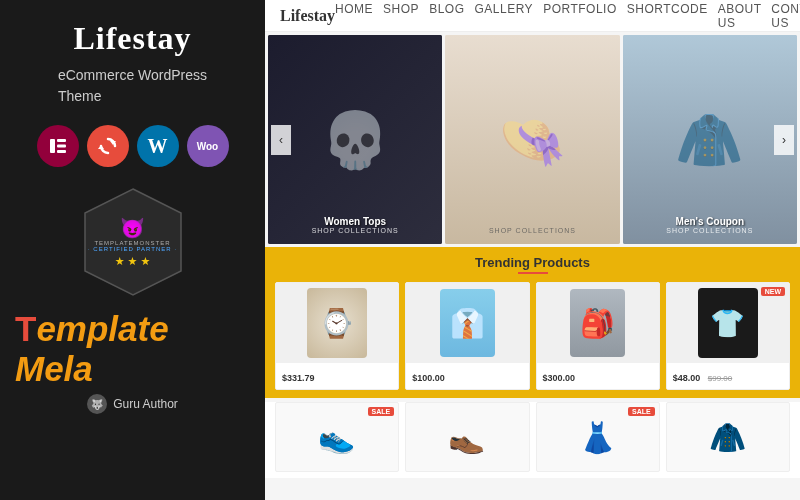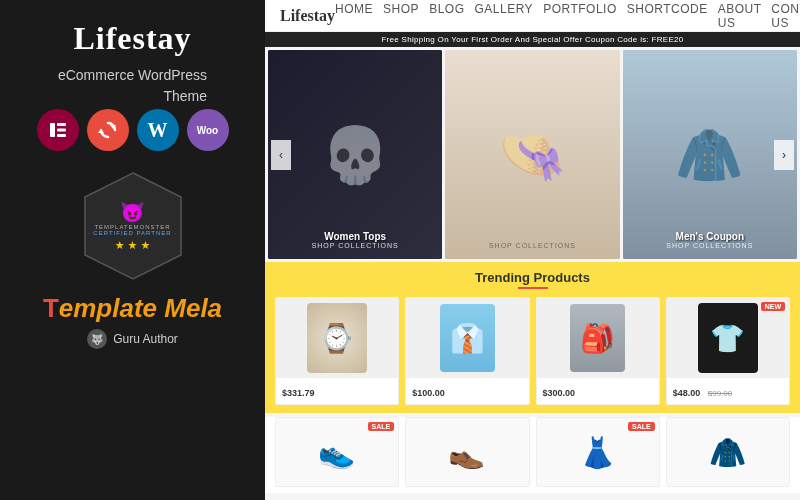--- a/index.html
+++ b/index.html
@@ -22,23 +22,23 @@
       font-weight: 900;
       color: white;
       letter-spacing: 1px;
       text-align: center;
       margin-bottom: 8px;
       font-family: Georgia, serif;
     }
     .brand-subtitle {
       font-size: 14px;
       color: #ccc;
-      text-align: right;
+      text-align: left;
       line-height: 1.5;
-      margin-bottom: 2px;
+      margin-bottom: 18px;
     }
     .badges-row {
       display: flex;
       gap: 8px;
       margin-bottom: 20px;
       align-items: center;
       justify-content: center;
     }
     .badge-circle {
       width: 42px;
@@ -95,21 +95,21 @@
     }
     .stars-row {
       display: flex;
       gap: 3px;
       justify-content: center;
       margin-top: 3px;
     }
     .star { color: #f1c40f; font-size: 11px; }
 
     .template-mela-logo {
-      font-size: 26px;
+      font-size: 35px;
       font-weight: 900;
       margin-bottom: 5px;
     }
     .template-mela-logo .t { color: #e74c3c; }
     .template-mela-logo .rest { color: #f39c12; font-style: italic; }
 
     .guru-author {
       display: flex;
       align-items: center;
       gap: 6px;
@@ -227,21 +227,21 @@
       font-size: 7px;
       letter-spacing: 1px;
       text-transform: uppercase;
       opacity: 0.8;
     }
     .slide-kids .slide-label .title,
     .slide-kids .slide-label .subtitle { color: #333; text-shadow: none; }
 
     .trending-section {
       padding: 8px 10px;
-      background: #fde047;
+      background: #eab308;
     }
     .trending-title {
       font-size: 13px;
       font-weight: bold;
       text-align: center;
       color: #333;
       margin-bottom: 2px;
     }
     .trending-divider {
       width: 30px;
@@ -444,21 +444,20 @@
         <li>CONTACT US</li>
       </ul>
     </nav>
     <div class="nav-actions">
       <span>🔍</span>
       <span>👤</span>
       <span>🛒</span>
     </div>
   </div>
 
-  <div class="promo-bar">Free Shipping On Your First Order And Special Offer Coupon Code is: FREE20</div>
 
   <div class="hero-section">
     <button class="hero-arrow hero-arrow-left">‹</button>
 
     <div class="hero-slide slide-women">
       <div style="position:absolute; top:0; left:0; right:0; bottom:0; background: linear-gradient(135deg, #1c1c2e 0%, #2d2d3d 100%); display:flex; align-items:center; justify-content:center;">
         <div style="font-size:55px; opacity:0.5;">💀</div>
       </div>
       <div style="position:absolute; bottom:10px; left:0; right:0; text-align:center;">
         <div class="slide-label">

